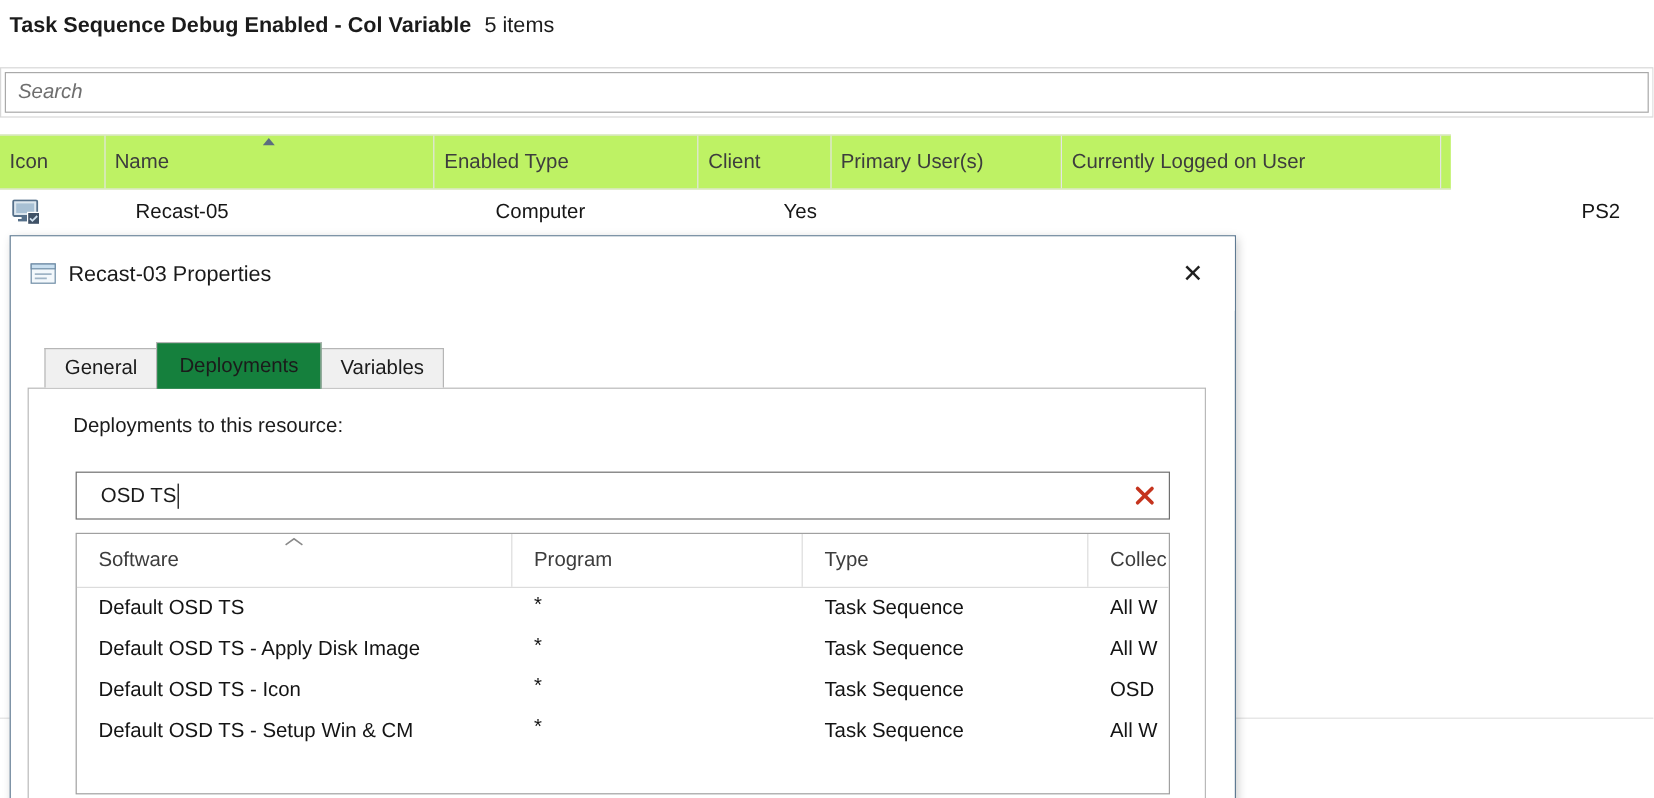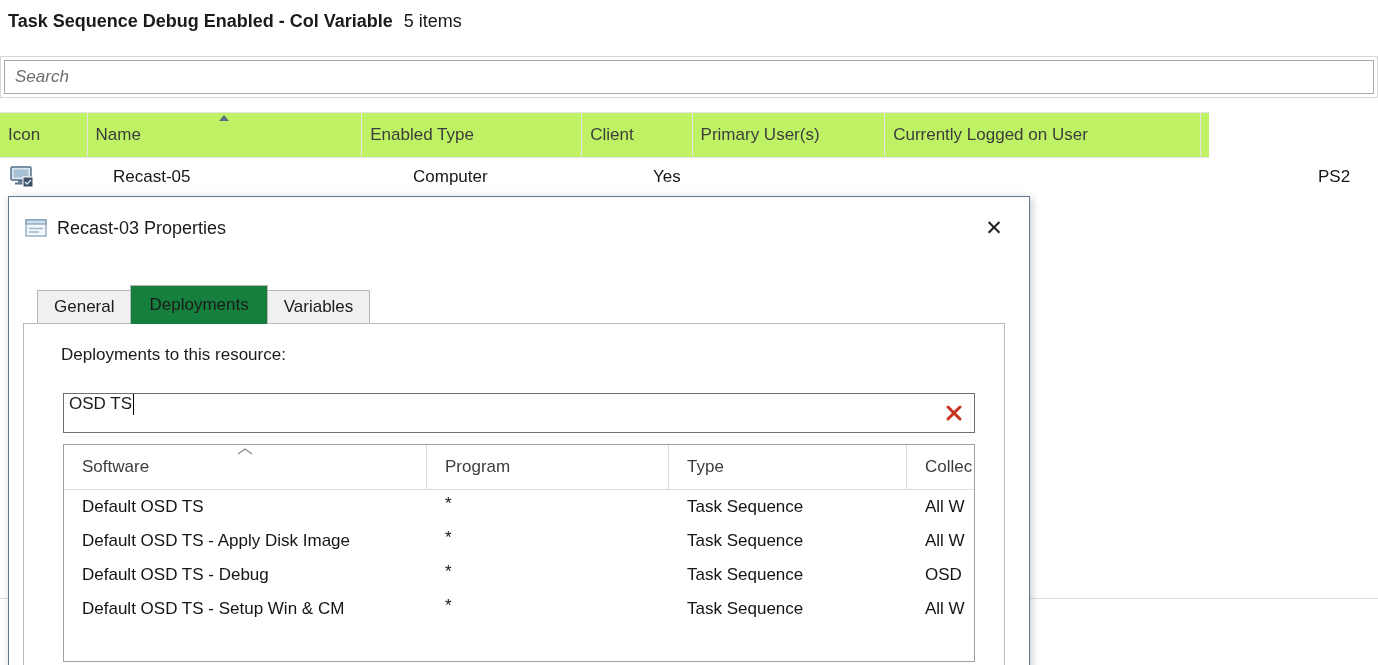--- a/index.html
+++ b/index.html
@@ -89,21 +89,21 @@
   .tab-panel {
     position: absolute; left: 14px; top: 126px; width: 982px; height: 356px;
     border: 1px solid #b9b9b9; background: #fff; z-index: 2;
   }
 
   .dep-label { position: absolute; left: 52px; top: 148px; font-size: 17px; color: #1b1b1b; z-index: 5; }
 
   .dep-filter {
     position: absolute; left: 54px; top: 196px; width: 912px; height: 40px;
     border: 1px solid #707070; background: #fff; z-index: 5;
-    display: flex; align-items: flex-start; padding-left: 5px; font-size: 17px;
+    display: flex; align-items: center; padding-left: 20px; font-size: 17px;
   }
   .caret { display: inline-block; width: 1px; height: 21px; background: #000; margin-left: 1px; vertical-align: -4px; }
   .filter-clear {
     position: absolute; right: 10px; top: 9px; width: 20px; height: 20px;
     cursor: pointer; display: flex; align-items: center; justify-content: center;
   }
 
   .dep-list {
     position: absolute; left: 54px; top: 247px; width: 912px; height: 218px;
     border: 1px solid #a0a0a0; background: #fff; z-index: 5; overflow: hidden;
@@ -243,21 +243,21 @@
       <div class="dep-cell dw-type">Task Sequence</div>
       <div class="dep-cell dw-coll">All W</div>
     </div>
     <div class="dep-row">
       <div class="dep-cell dw-soft">Default OSD TS - Apply Disk Image</div>
       <div class="dep-cell prog dw-prog">*</div>
       <div class="dep-cell dw-type">Task Sequence</div>
       <div class="dep-cell dw-coll">All W</div>
     </div>
     <div class="dep-row">
-      <div class="dep-cell dw-soft">Default OSD TS - Debug</div>
+      <div class="dep-cell dw-soft">Default OSD TS - Icon</div>
       <div class="dep-cell prog dw-prog">*</div>
       <div class="dep-cell dw-type">Task Sequence</div>
       <div class="dep-cell dw-coll">OSD</div>
     </div>
     <div class="dep-row">
       <div class="dep-cell dw-soft">Default OSD TS - Setup Win &amp; CM</div>
       <div class="dep-cell prog dw-prog">*</div>
       <div class="dep-cell dw-type">Task Sequence</div>
       <div class="dep-cell dw-coll">All W</div>
     </div>

